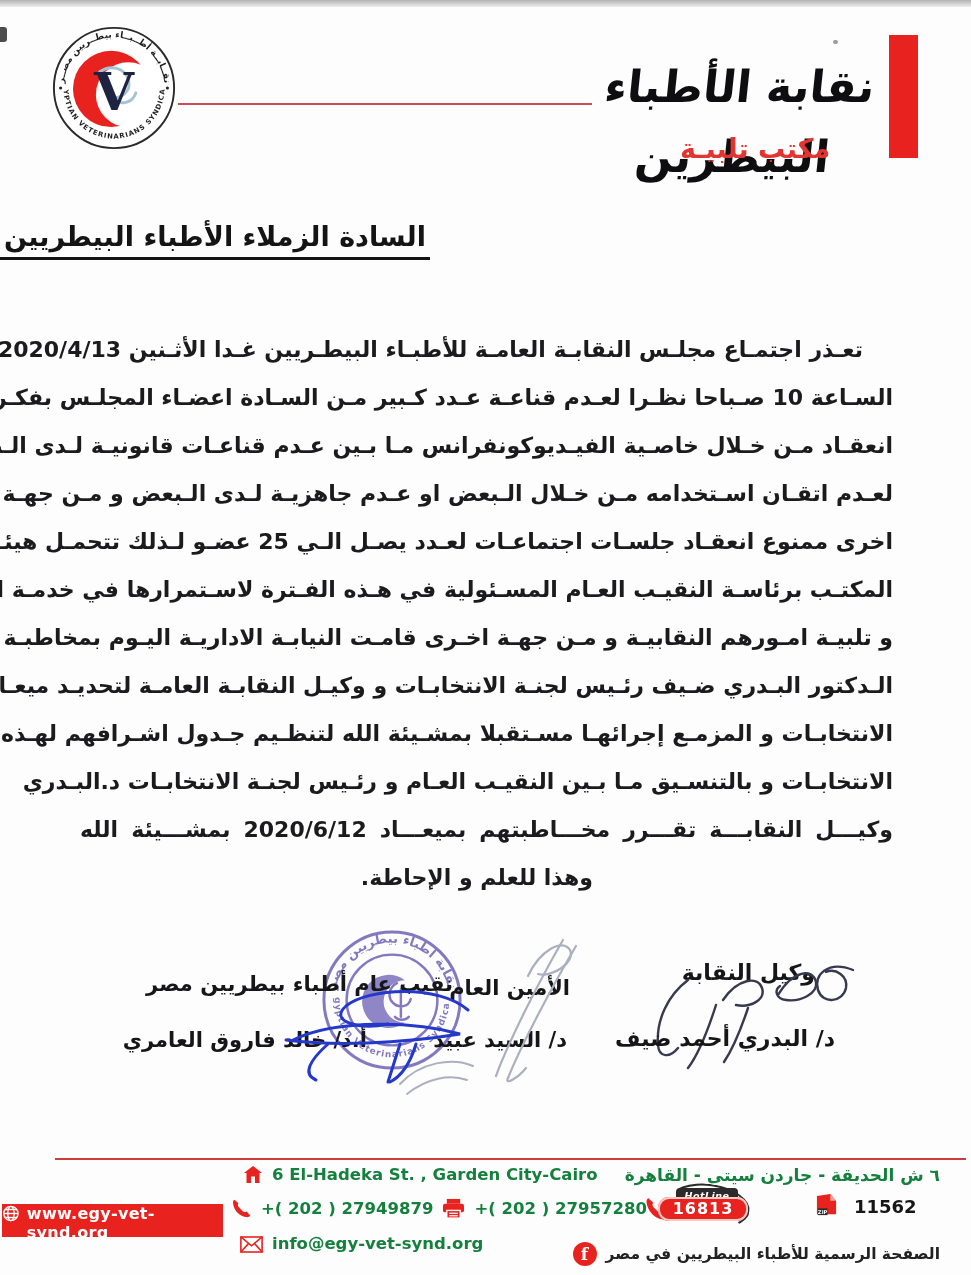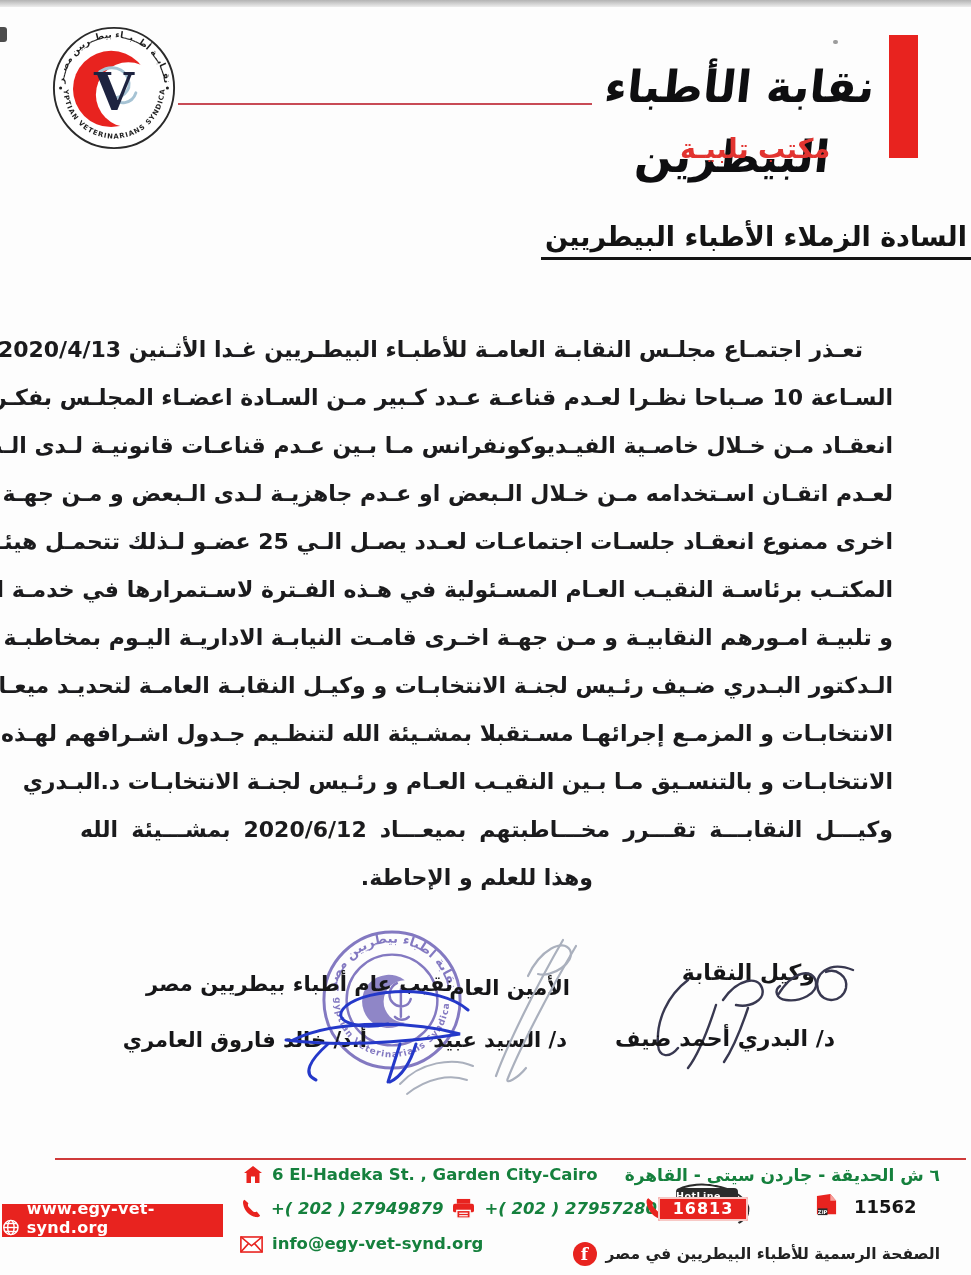--- a/index.html
+++ b/index.html
@@ -14,47 +14,47 @@
   .logo{position:absolute;left:52px;top:26px;}
   .hdr-line{position:absolute;left:178px;top:103px;width:414px;height:2px;background:#c84b55;}
   .org-callig{position:absolute;left:596px;top:52px;width:280px;text-align:center;
         font-size:44px;font-weight:700;color:#0e0e10;transform:skewX(-6deg);
         direction:rtl;letter-spacing:-2px;line-height:1.6;}
   .office{position:absolute;left:660px;top:133px;width:190px;text-align:center;
         font-size:27px;font-weight:700;color:#e23430;direction:rtl;}
   .red-bar{position:absolute;left:889px;top:35px;width:29px;height:123px;background:#e8231f;}
 
   
-  .title-wrap{position:absolute;left:0;top:221px;width:100%;text-align:right;}
+  .title-wrap{position:absolute;left:0;top:221px;width:100%;text-align:left;}
   .title{display:inline-block;font-size:27px;font-weight:700;color:#141414;direction:rtl;
         border-bottom:3px solid #141414;padding:0 4px 5px 4px;}
 
   
   .body{position:absolute;top:326px;left:80px;right:78px;direction:rtl;}
   .bline{height:48px;line-height:48px;font-size:22px;font-weight:700;color:#1b1b1d;
         text-align:justify;text-align-last:justify;white-space:nowrap;overflow:visible;}
   .bline.indent{text-indent:30px;}
   .bline.free{text-align-last:right;margin-left:0;margin-right:300px;}
 
   
   .sig{position:absolute;font-weight:700;color:#161618;direction:rtl;white-space:nowrap;}
   .sig-svg{position:absolute;}
   .stamp{position:absolute;left:318px;top:926px;opacity:.88;mix-blend-mode:multiply;}
 
   
   .foot-line{position:absolute;left:55px;top:1158px;width:911px;height:2px;background:#cf3a3a;}
   .web-banner{position:absolute;left:2px;top:1204px;width:221px;height:33px;background:#e8231f;
-        display:flex;align-items:flex-end;justify-content:center;gap:7px;}
+        display:flex;align-items:flex-start;justify-content:center;gap:7px;}
   .web-banner span{color:#fff;font-size:16px;font-weight:700;letter-spacing:.3px;}
   .frow{position:absolute;display:flex;align-items:center;gap:9px;font-size:16.5px;font-weight:700;color:#15803d;}
   .frow.rtl{direction:rtl;}
   .hotline{position:absolute;left:646px;top:1188px;width:108px;height:38px;}
   .hl-black{position:absolute;left:30px;top:0;width:62px;height:16px;background:#2b2b2b;border-radius:4px;
-        color:#fff;font-size:9.5px;font-weight:700;line-height:16px;letter-spacing:.5px;}
-  .hl-pill{position:absolute;left:12px;top:9px;width:90px;height:24px;background:#e8231f;border-radius:2px;
+        color:#fff;font-size:9.5px;font-weight:700;text-align:center;line-height:16px;letter-spacing:.5px;font-style:italic;}
+  .hl-pill{position:absolute;left:12px;top:9px;width:90px;height:24px;background:#e8231f;border-radius:11px;
         color:#fff;font-size:16px;font-weight:700;text-align:center;line-height:24px;letter-spacing:1px;
         box-shadow:0 0 0 2px #f7c9c6 inset;}
   .hl-arc{position:absolute;left:22px;top:-4px;width:78px;height:40px;border:2.5px solid #2b2b2b;
         border-radius:50%;border-bottom-color:transparent;border-left-color:transparent;transform:rotate(8deg);}
   .postal{position:absolute;left:815px;top:1193px;display:flex;align-items:center;gap:16px;
         font-size:18px;font-weight:700;color:#161616;}
   .fb-icon{width:24px;height:24px;border-radius:50%;background:#e8231f;color:#fff;font-weight:700;
         font-size:17px;text-align:center;line-height:24px;font-family:"DejaVu Serif",serif;flex:0 0 auto;}
 </style>
 </head>
@@ -196,21 +196,21 @@
     <span>www.egy-vet-synd.org</span>
   </div>
 
   <div class="frow" style="left:243px;top:1165px;">
     <svg width="20" height="19" viewBox="0 0 20 19">
       <path d="M10,1 L19,8 L16.5,8 L16.5,18 L12,18 L12,11.5 L8,11.5 L8,18 L3.5,18 L3.5,8 L1,8 Z" fill="#e8231f"></path>
     </svg>
     <span>6 El-Hadeka St. , Garden City-Cairo</span>
   </div>
 
-  <div class="frow" style="left:241px;top:1198px;font-style:italic;">
+  <div class="frow" style="left:231px;top:1198px;">
     <svg width="21" height="21" viewBox="0 0 24 24">
       <path d="M4,2 C2.5,2.5 2,4.5 2.5,7 C4,14.5 9.5,20.5 17,21.8 C19.5,22.2 21.3,21.5 21.8,20 L18,15.5 C16.5,16.5 15,16.3 13.5,15 L9,10.5 C7.7,9 7.5,7.5 8.5,6 Z" fill="#e8231f"></path>
     </svg>
     <span>+( 202 ) 27949879</span>
     <svg width="23" height="21" viewBox="0 0 24 22">
       <rect x="5" y="1" width="14" height="5" fill="#e8231f"></rect>
       <rect x="1" y="6" width="22" height="9" rx="2" fill="#e8231f"></rect>
       <rect x="5" y="13" width="14" height="8" fill="#e8231f" stroke="#fdfdfd" stroke-width="1.4"></rect>
       <line x1="7.5" y1="16" x2="16.5" y2="16" stroke="#fdfdfd" stroke-width="1.3"></line>
       <line x1="7.5" y1="18.6" x2="16.5" y2="18.6" stroke="#fdfdfd" stroke-width="1.3"></line>

